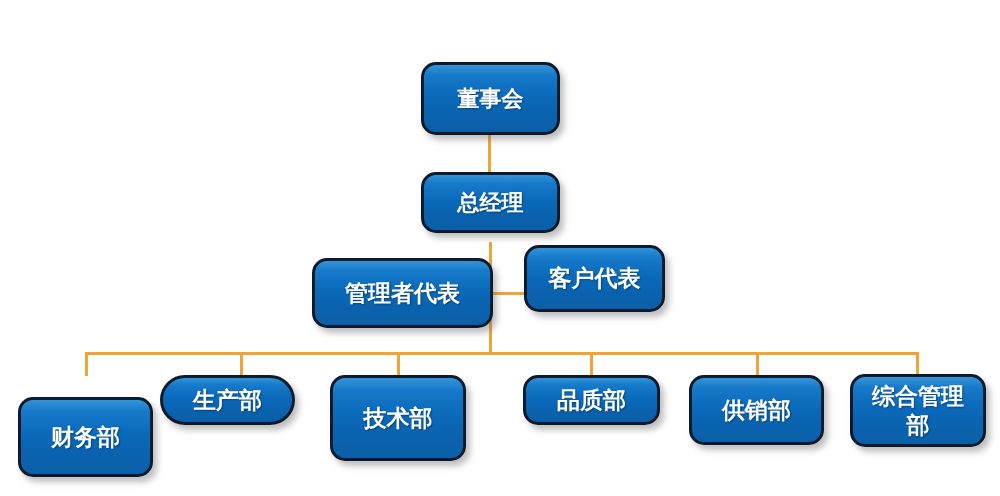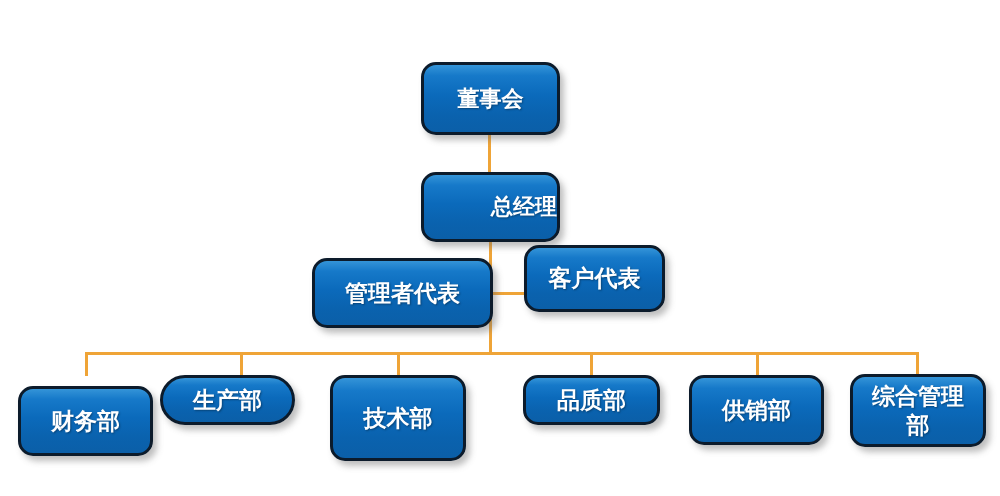--- a/index.html
+++ b/index.html
@@ -55,32 +55,32 @@
   <div class="line vline" style="left:240px; top:352px; height:24px;"></div>
   <div class="line vline" style="left:397px; top:352px; height:24px;"></div>
   <div class="line vline" style="left:590px; top:352px; height:24px;"></div>
   <div class="line vline" style="left:756px; top:352px; height:24px;"></div>
   <div class="line vline" style="left:916px; top:352px; height:24px;"></div>
 
   <div class="node lvl-top" style="left:421px; top:62px; width:139px; height:73px;">
     <span>董事会</span>
   </div>
 
-  <div class="node lvl-top" style="left:421px; top:172px; width:139px; height:70px;justify-content:flex-end;">
+  <div class="node lvl-top" style="left:421px; top:172px; width:139px; height:61px;">
     <span>总经理</span>
   </div>
 
   <div class="node lvl-mid" style="left:312px; top:258px; width:181px; height:70px;">
     <span>管理者代表</span>
   </div>
   <div class="node lvl-mid" style="left:524px; top:245px; width:141px; height:67px;">
     <span>客户代表</span>
   </div>
 
-  <div class="node lvl-bot" style="left:18px; top:386px; width:135px; height:70px;">
+  <div class="node lvl-bot" style="left:18px; top:397px; width:135px; height:80px;">
     <span>财务部</span>
   </div>
   <div class="node lvl-bot" style="left:160px; top:375px; width:135px; height:50px;border-radius:32px;">
     <span>生产部</span>
   </div>
   <div class="node lvl-bot" style="left:330px; top:375px; width:136px; height:86px;">
     <span>技术部</span>
   </div>
   <div class="node lvl-bot" style="left:523px; top:375px; width:137px; height:50px;">
     <span>品质部</span>

